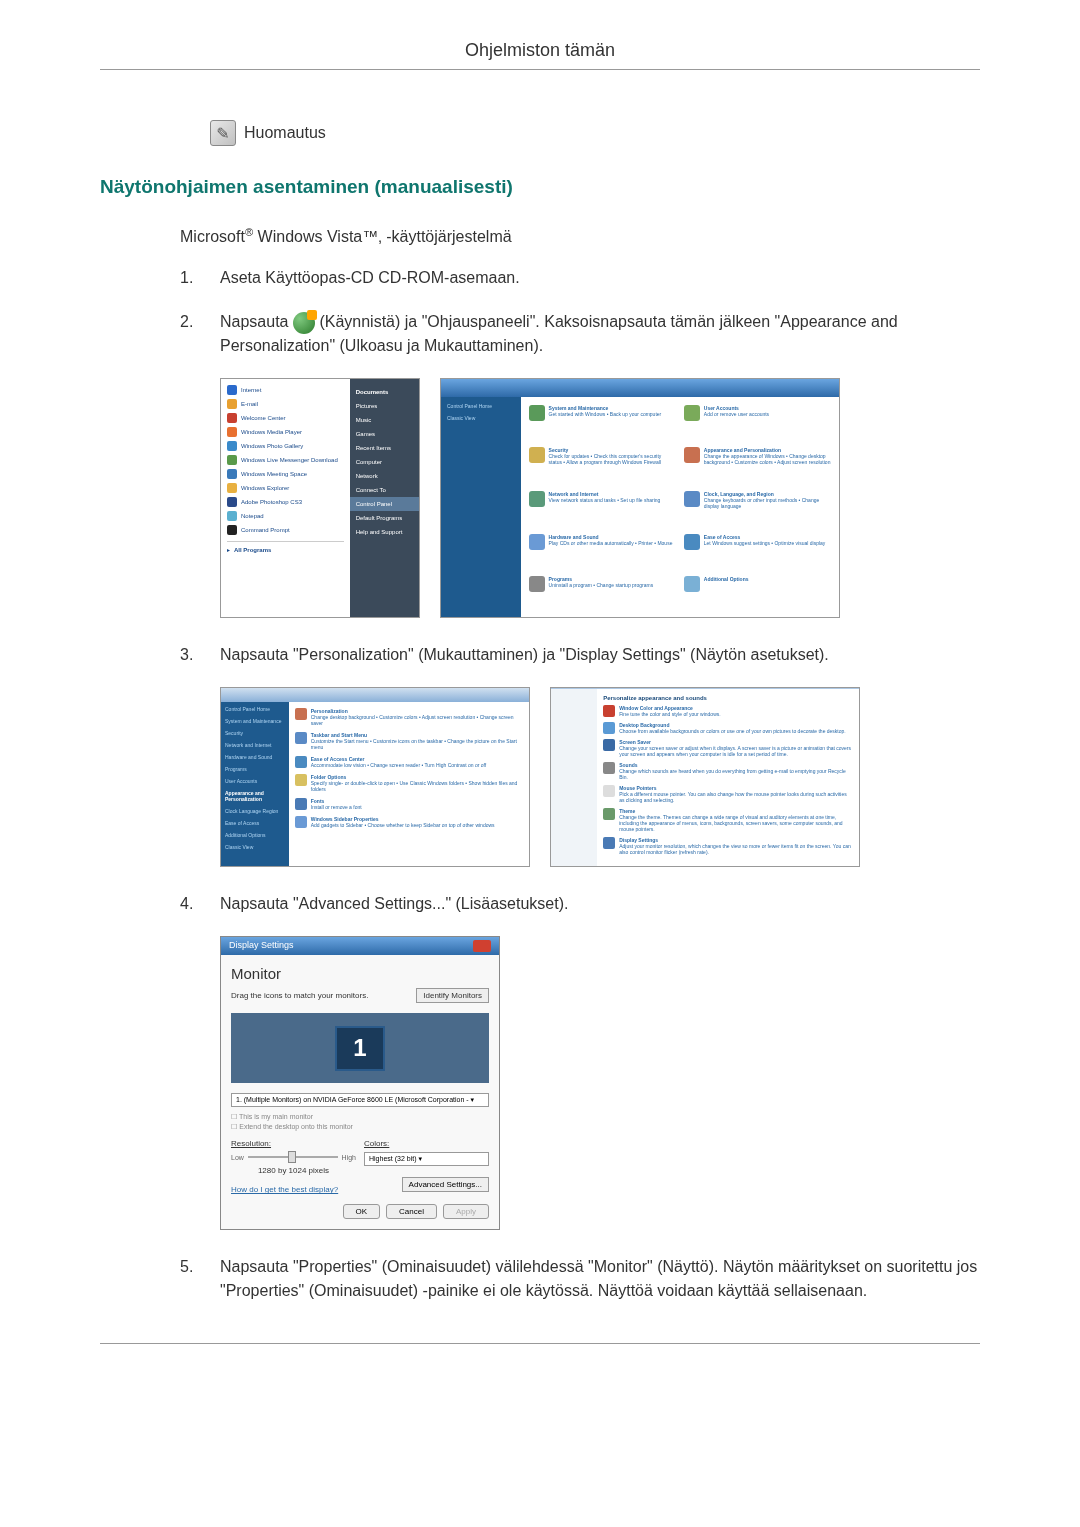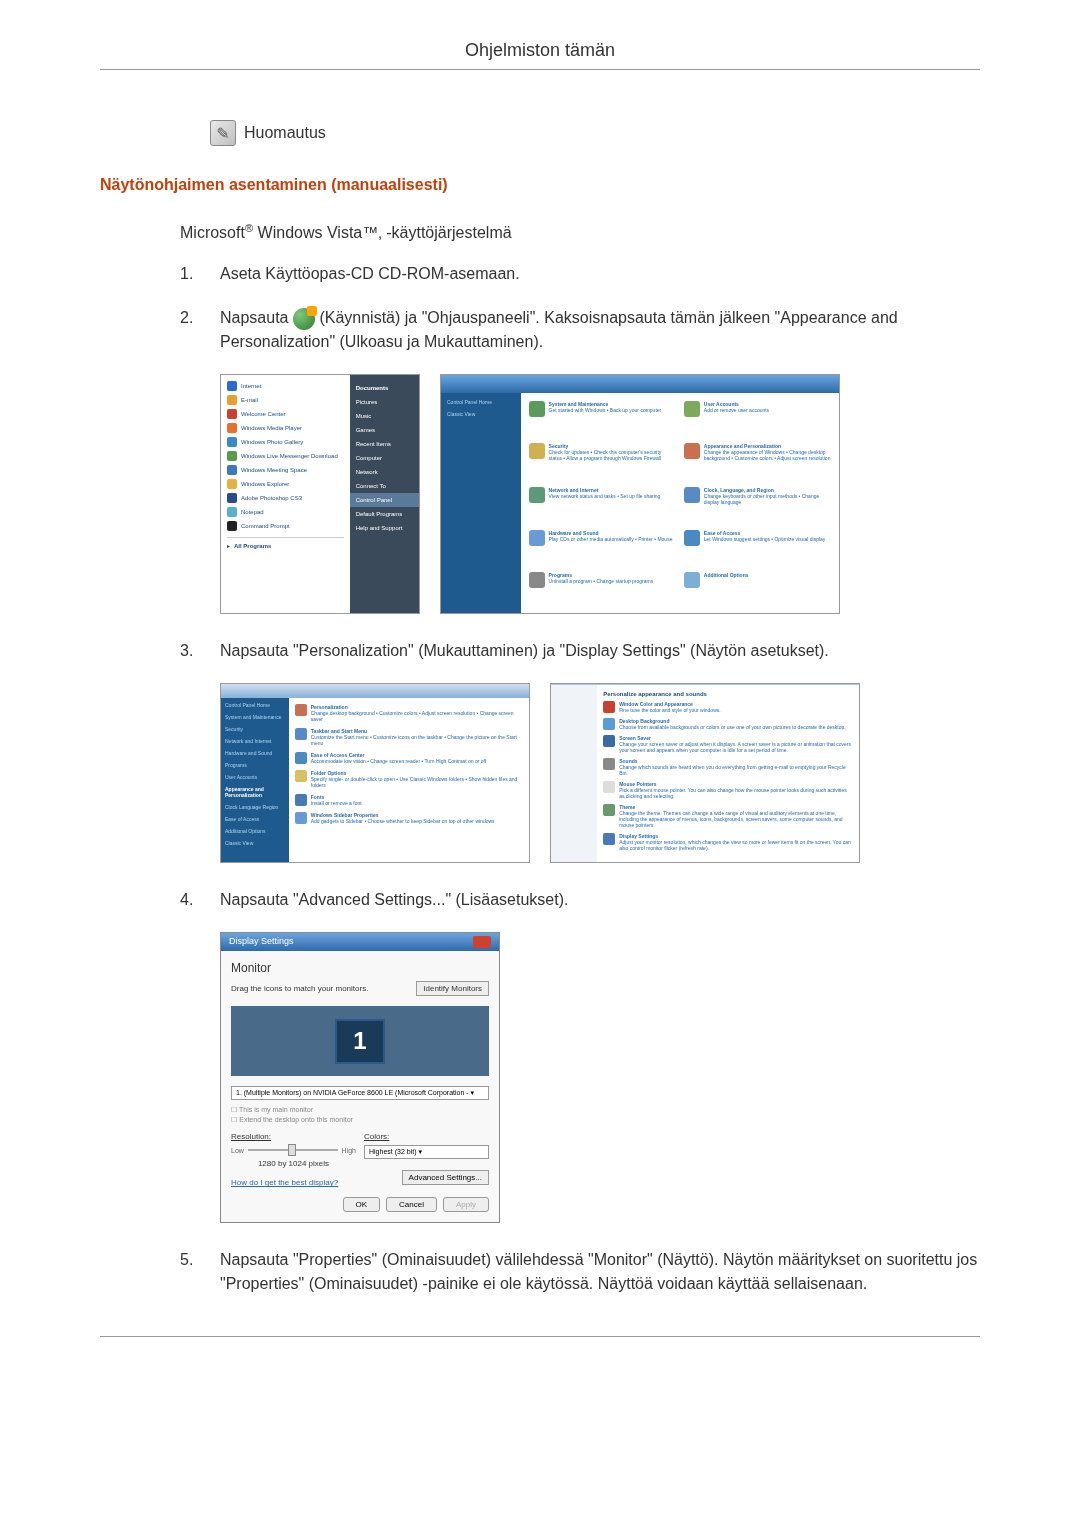--- a/index.html
+++ b/index.html
@@ -45,23 +45,23 @@
       font-size: 16px;
       color: #333;
     }
     .note-text {
       font-size: 16px;
       line-height: 1.5;
       color: #333;
       margin-bottom: 15px;
     }
     .section-title {
-      font-size: 16px;
+      font-size: 19px;
       font-weight: bold;
-      color: #c2410c;
+      color: #0f766e;
       margin-bottom: 24px;
       margin-left: 0;
     }
     .subtitle {
       margin-left: 80px;
       font-size: 16px;
       color: #333;
       margin-bottom: 20px;
       margin-top: 28px;
     }
@@ -276,21 +276,21 @@
       width: 18px;
       height: 12px;
       background: #d04030;
       border-radius: 2px;
     }
     .shot5-body {
       padding: 10px;
       background: #f8f8f8;
     }
     .shot5-tab {
-      font-size: 12px;
+      font-size: 15px;
       color: #333;
       margin-bottom: 6px;
     }
     .shot5-drag {
       display: flex;
       justify-content: space-between;
       align-items: center;
       font-size: 8px;
       color: #333;
       margin-bottom: 10px;

